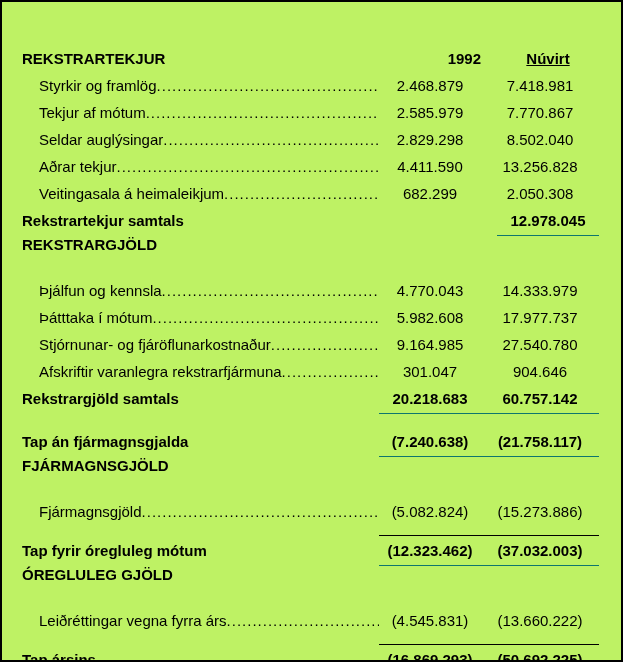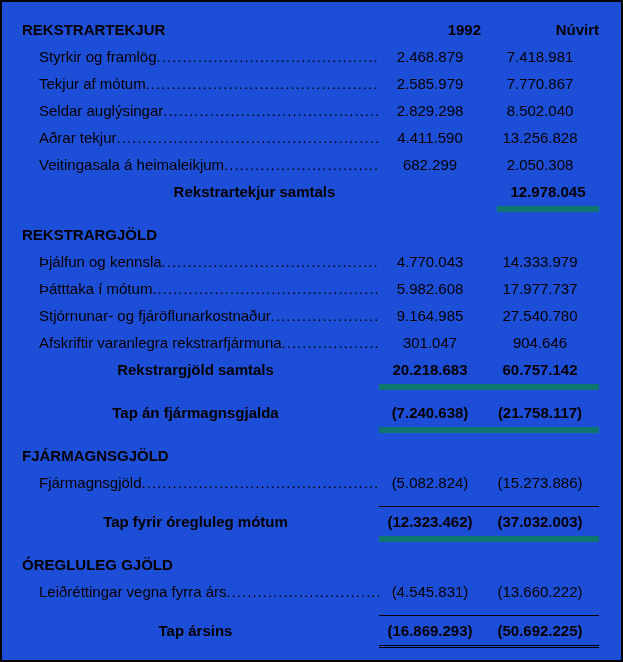--- a/index.html
+++ b/index.html
@@ -7,21 +7,21 @@
     padding: 0;
     background: #ffffff;
     font-family: "Liberation Sans", "DejaVu Sans", sans-serif;
     color: #000000;
   }
   .sheet {
     box-sizing: border-box;
     width: 623px;
     height: 662px;
     border: 2px solid #000000;
-    background: #1d4ed8;
+    background: #bef264;
     padding: 14px 22px 10px 20px;
     overflow: hidden;
   }
   .row {
     display: flex;
     align-items: baseline;
     height: 27px;
     line-height: 27px;
     font-size: 15px;
     white-space: nowrap;
@@ -42,32 +42,33 @@
     min-width: 0;
   }
   .leader::after {
     content: "..........................................................................................................................";
     letter-spacing: 1px;
   }
   .num {
     width: 102px;
     text-align: right;
     flex: none;
+    margin-top: 29px;
   }
   .num.col2 { width: 118px; }
   .val {
     display: block;
     text-align: center;
     padding-bottom: 1px;
   }
   .colhead { font-weight: 700; }
-  .colhead-left { text-align: right; padding-left: 16px; box-sizing: border-box; }
+  .colhead-left { text-align: center; padding-left: 16px; box-sizing: border-box; text-decoration: underline; }
   .total-row { font-weight: 700; }
-  .total-row .label { justify-content: center; padding-right: 10px; }
-  .total-row.line-single .val { border-bottom: 6px solid #0f766e; }
+  .total-row .label { justify-content: flex-start; padding-right: 10px; }
+  .total-row.line-single .val { border-bottom: 1px solid #0f766e; }
   .total-row.line-double .val { border-bottom: 3px double #000; }
   .rule-row { height: 12px; line-height: 12px; }
   .rule-row .rule-line {
     display: block;
     height: 10px;
     border-bottom: 1px solid #000;
   }
   .spacer-row { height: 16px; line-height: 16px; }
 </style>
 </head>

